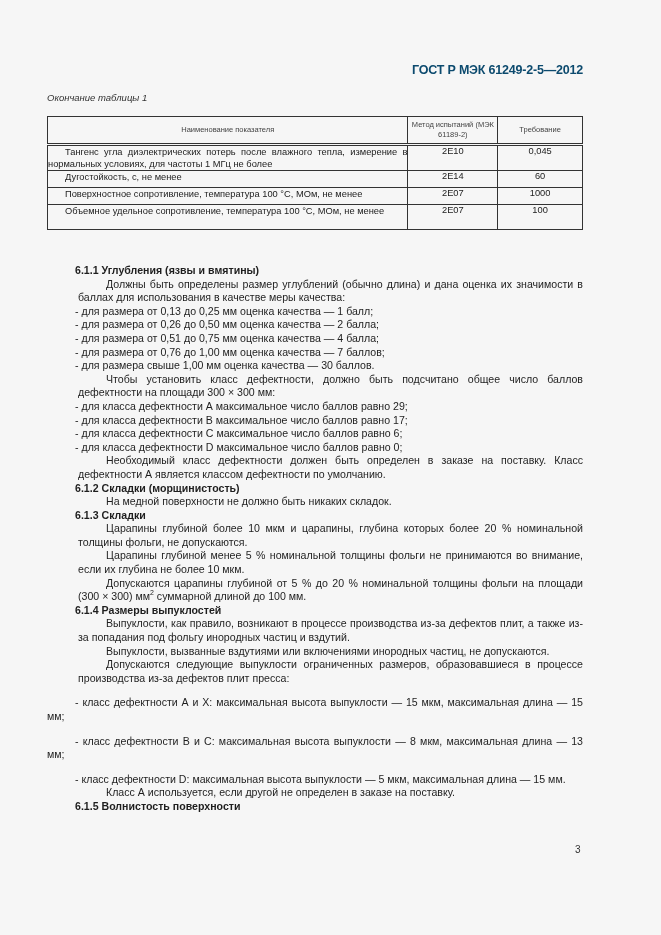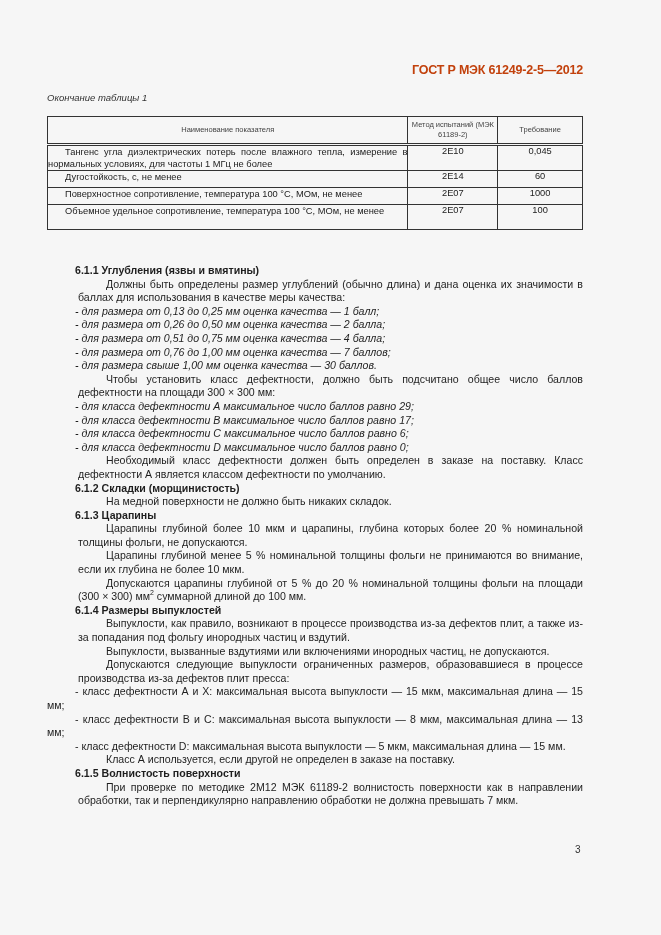--- a/index.html
+++ b/index.html
@@ -7,21 +7,21 @@
     width: 661px; height: 935px;
     background: #f6f6f6;
     position: relative;
     font-family: "Liberation Sans", sans-serif;
     color: #1a1a1a;
     overflow: hidden;
   }
   .page-header {
     position: absolute; right: 78px; top: 63px;
     font-weight: bold; font-size: 12.5px; letter-spacing: -0.2px;
-    color: #c2410c;
+    color: #0c4a6e;
   }
   .table-caption {
     position: absolute; left: 47px; top: 92px;
     font-style: italic; font-size: 9.5px; color: #333;
   }
   table.spec {
     position: absolute; left: 47px; top: 116px;
     width: 536px;
     border-collapse: collapse;
     font-size: 9.3px;
@@ -51,22 +51,22 @@
   tr.r1 td { height: 24px; }
   tr.r2 td, tr.r3 td { height: 16px; margin-top: 32px; }
   tr.r4 td { height: 24px; }
 
   .body {
     position: absolute; left: 47px; top: 264px; width: 536px;
     font-size: 10.6px; line-height: 13.6px; color: #1e1e1e;
   }
   .body p { margin: 0; text-align: justify; }
   .body p.ind { text-indent: 28px; margin-left: 31px; }
-  .body p.li { padding-left: 28px; text-indent: 0; font-style: italic; }
-  .body p.li-wrap { text-indent: 28px; }
+  .body p.li { padding-left: 28px; text-indent: 0; }
+  .body p.li-wrap { text-indent: 28px; margin-top: 11px; }
   .body h3 {
     margin: 0; padding-left: 28px;
     font-size: 10.6px; font-weight: bold; line-height: 13.6px;
   }
   .page-num {
     position: absolute; left: 575px; top: 844px;
     font-size: 10px; color: #333;
   }
   sup { font-size: 7px; line-height: 0; }
 </style>
@@ -118,31 +118,30 @@
   <p class="ind">Чтобы установить класс дефектности, должно быть подсчитано общее число баллов дефектности на площади 300 × 300 мм:</p>
   <p class="li">- для класса дефектности А максимальное число баллов равно 29;</p>
   <p class="li">- для класса дефектности В максимальное число баллов равно 17;</p>
   <p class="li">- для класса дефектности С максимальное число баллов равно 6;</p>
   <p class="li">- для класса дефектности D максимальное число баллов равно 0;</p>
   <p class="ind">Необходимый класс дефектности должен быть определен в заказе на поставку. Класс дефектности А является классом дефектности по умолчанию.</p>
 
   <h3>6.1.2 Складки (морщинистость)</h3>
   <p class="ind">На медной поверхности не должно быть никаких складок.</p>
 
-  <h3>6.1.3 Царапины</h3>
+  <h3>6.1.3 Складки</h3>
   <p class="ind">Царапины глубиной более 10 мкм и царапины, глубина которых более 20 % номинальной толщины фольги, не допускаются.</p>
   <p class="ind">Царапины глубиной менее 5 % номинальной толщины фольги не принимаются во внимание, если их глубина не более 10 мкм.</p>
   <p class="ind"><span>Допускаются царапины глубиной от 5 % до 20 % номинальной толщины фольги на площади (300 × 300) мм</span><sup>2</sup><span> суммарной длиной до 100 мм.</span></p>
 
   <h3>6.1.4 Размеры выпуклостей</h3>
   <p class="ind">Выпуклости, как правило, возникают в процессе производства из-за дефектов плит, а также из-за попадания под фольгу инородных частиц и вздутий.</p>
   <p class="ind">Выпуклости, вызванные вздутиями или включениями инородных частиц, не допускаются.</p>
   <p class="ind">Допускаются следующие выпуклости ограниченных размеров, образовавшиеся в процессе производства из-за дефектов плит пресса:</p>
   <p class="li-wrap">- класс дефектности А и X: максимальная высота выпуклости — 15 мкм, максимальная длина — 15 мм;</p>
   <p class="li-wrap">- класс дефектности В и С: максимальная высота выпуклости — 8 мкм, максимальная длина — 13 мм;</p>
   <p class="li-wrap">- класс дефектности D: максимальная высота выпуклости — 5 мкм, максимальная длина — 15 мм.</p>
   <p class="ind">Класс А используется, если другой не определен в заказе на поставку.</p>
 
   <h3>6.1.5 Волнистость поверхности</h3>
-  <p class="ind">При проверке по методике 2М12 МЭК 61189-2 волнистость поверхности как в направлении обработки, так и перпендикулярно направлению обработки не должна превышать 7 мкм.</p>
 </div>
 
 <div class="page-num">3</div>
 
 </body></html>

